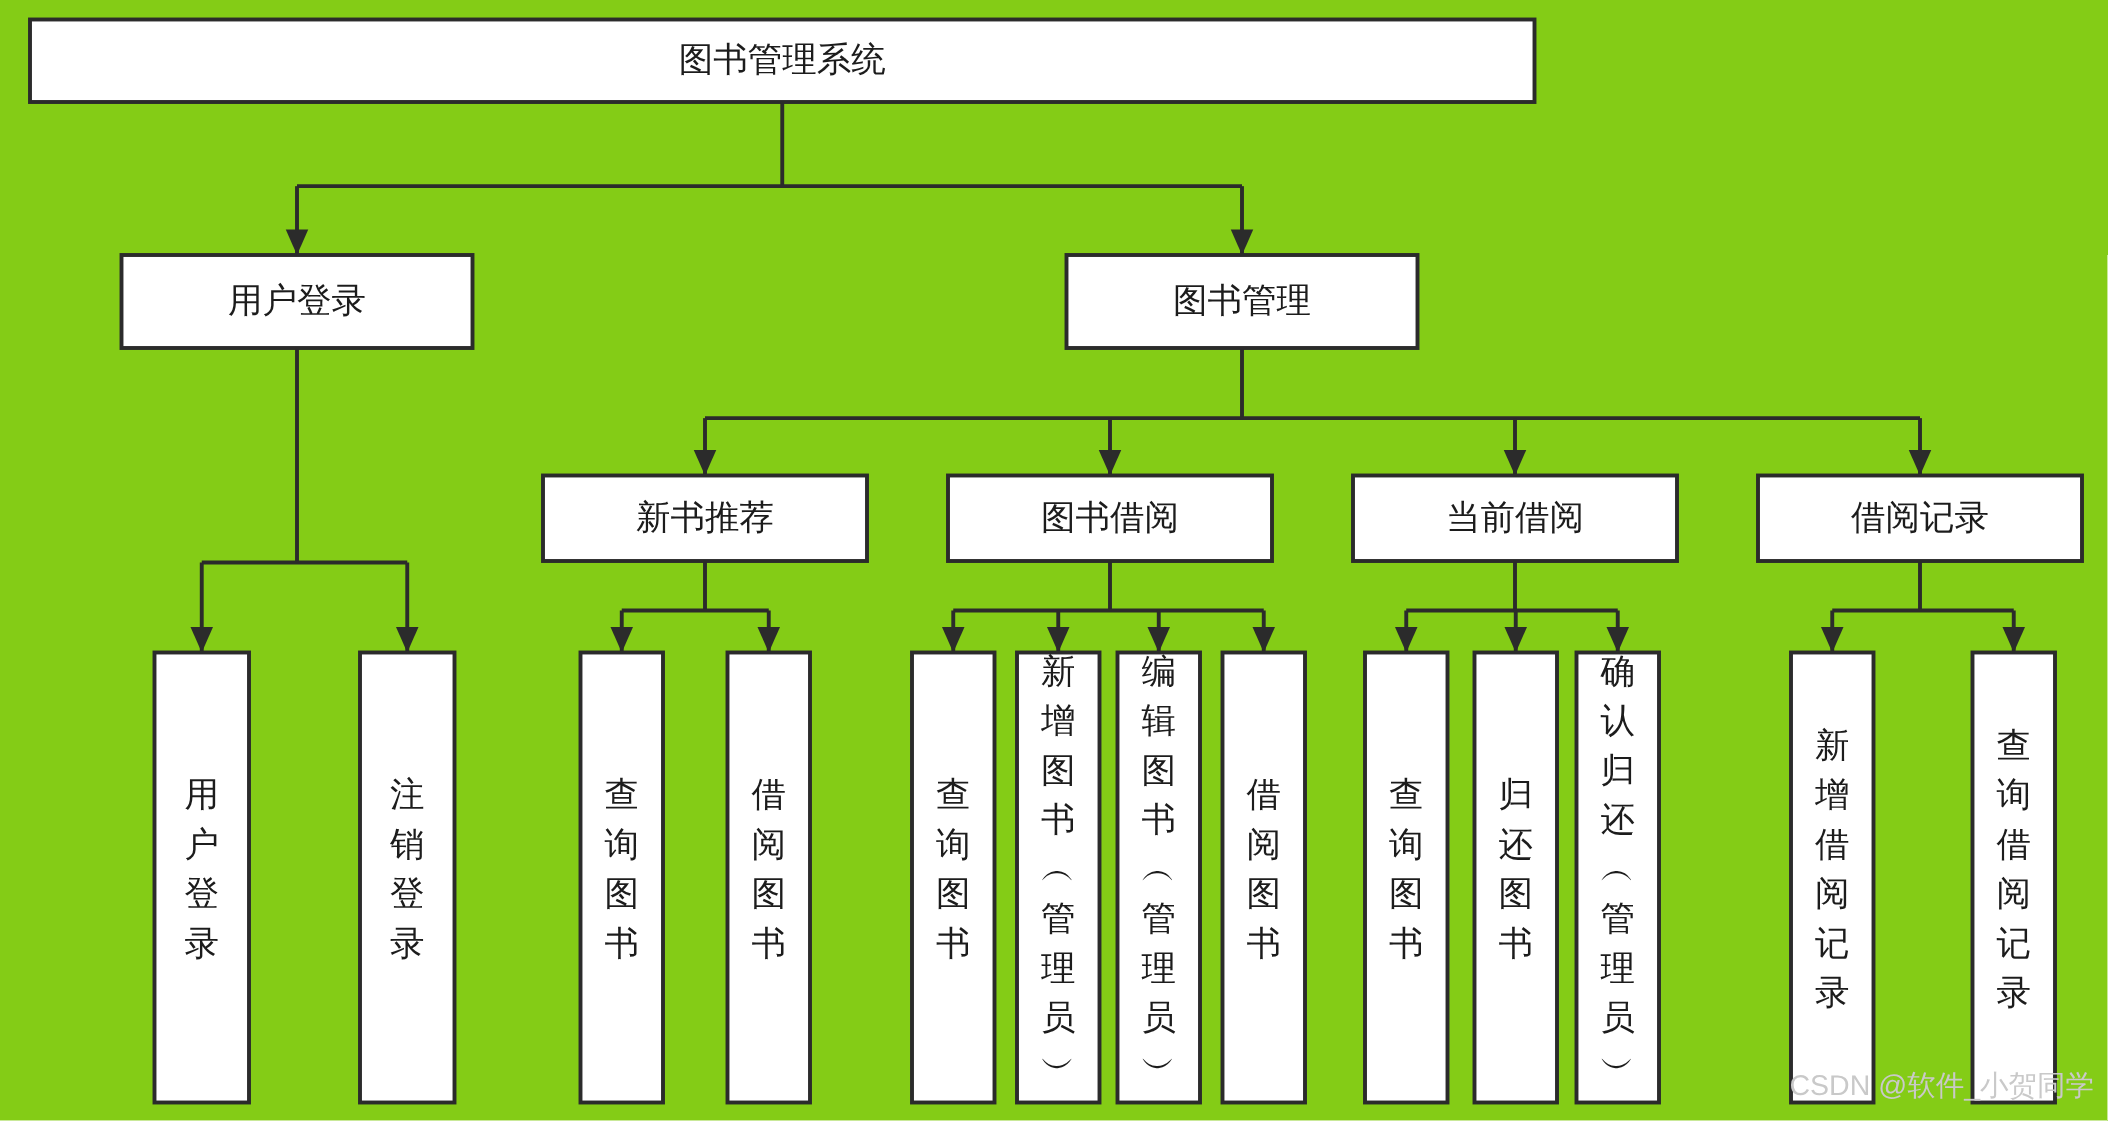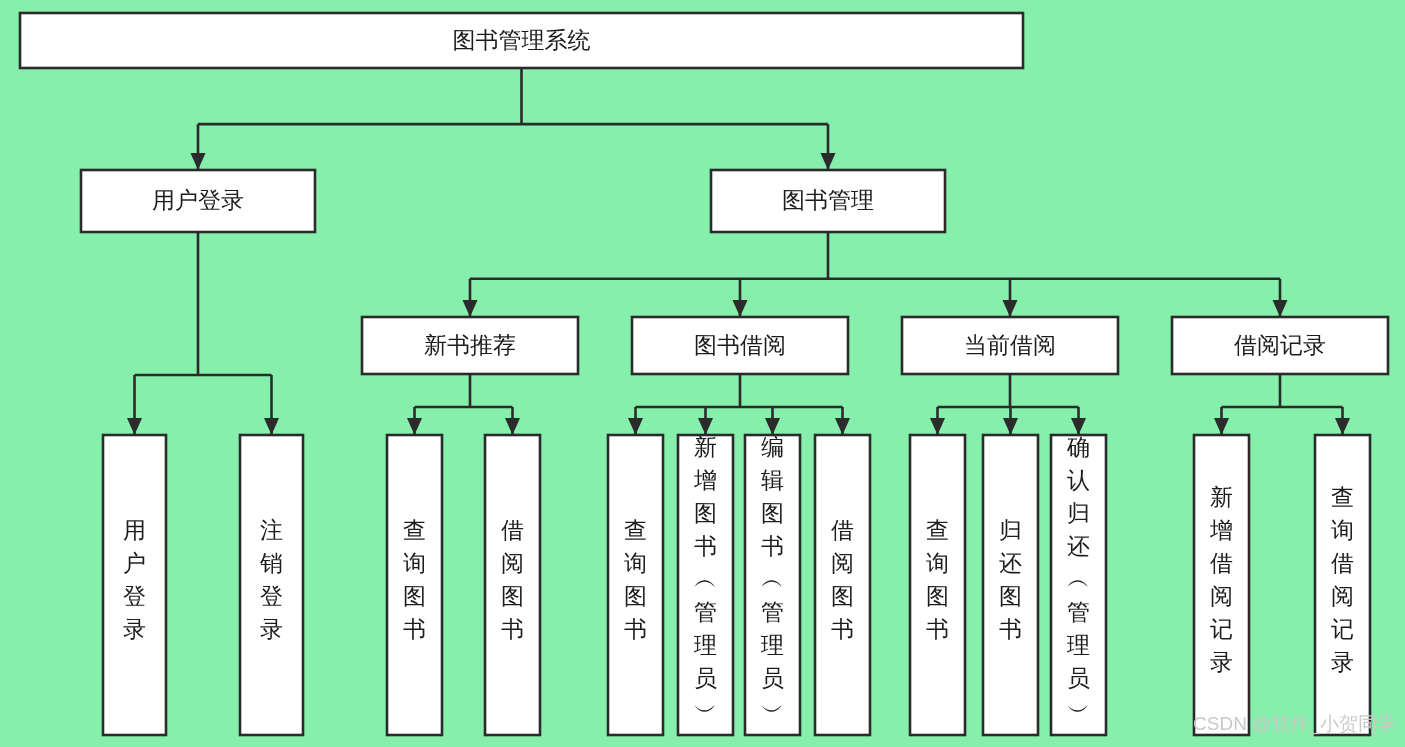--- a/index.html
+++ b/index.html
@@ -7,21 +7,21 @@
     padding: 0;
     background: #ffffff;
   }
   body {
     font-family: "Liberation Sans", "DejaVu Sans", sans-serif;
   }
   #stage {
     position: relative;
     width: 1405px;
     height: 747px;
-    background: #86efac;
+    background: #84cc16;
     overflow: hidden;
   }
   svg.diagram {
     position: absolute;
     inset: 0;
     width: 1405px;
     height: 747px;
   }
   .node-rect {
     fill: #ffffff;

